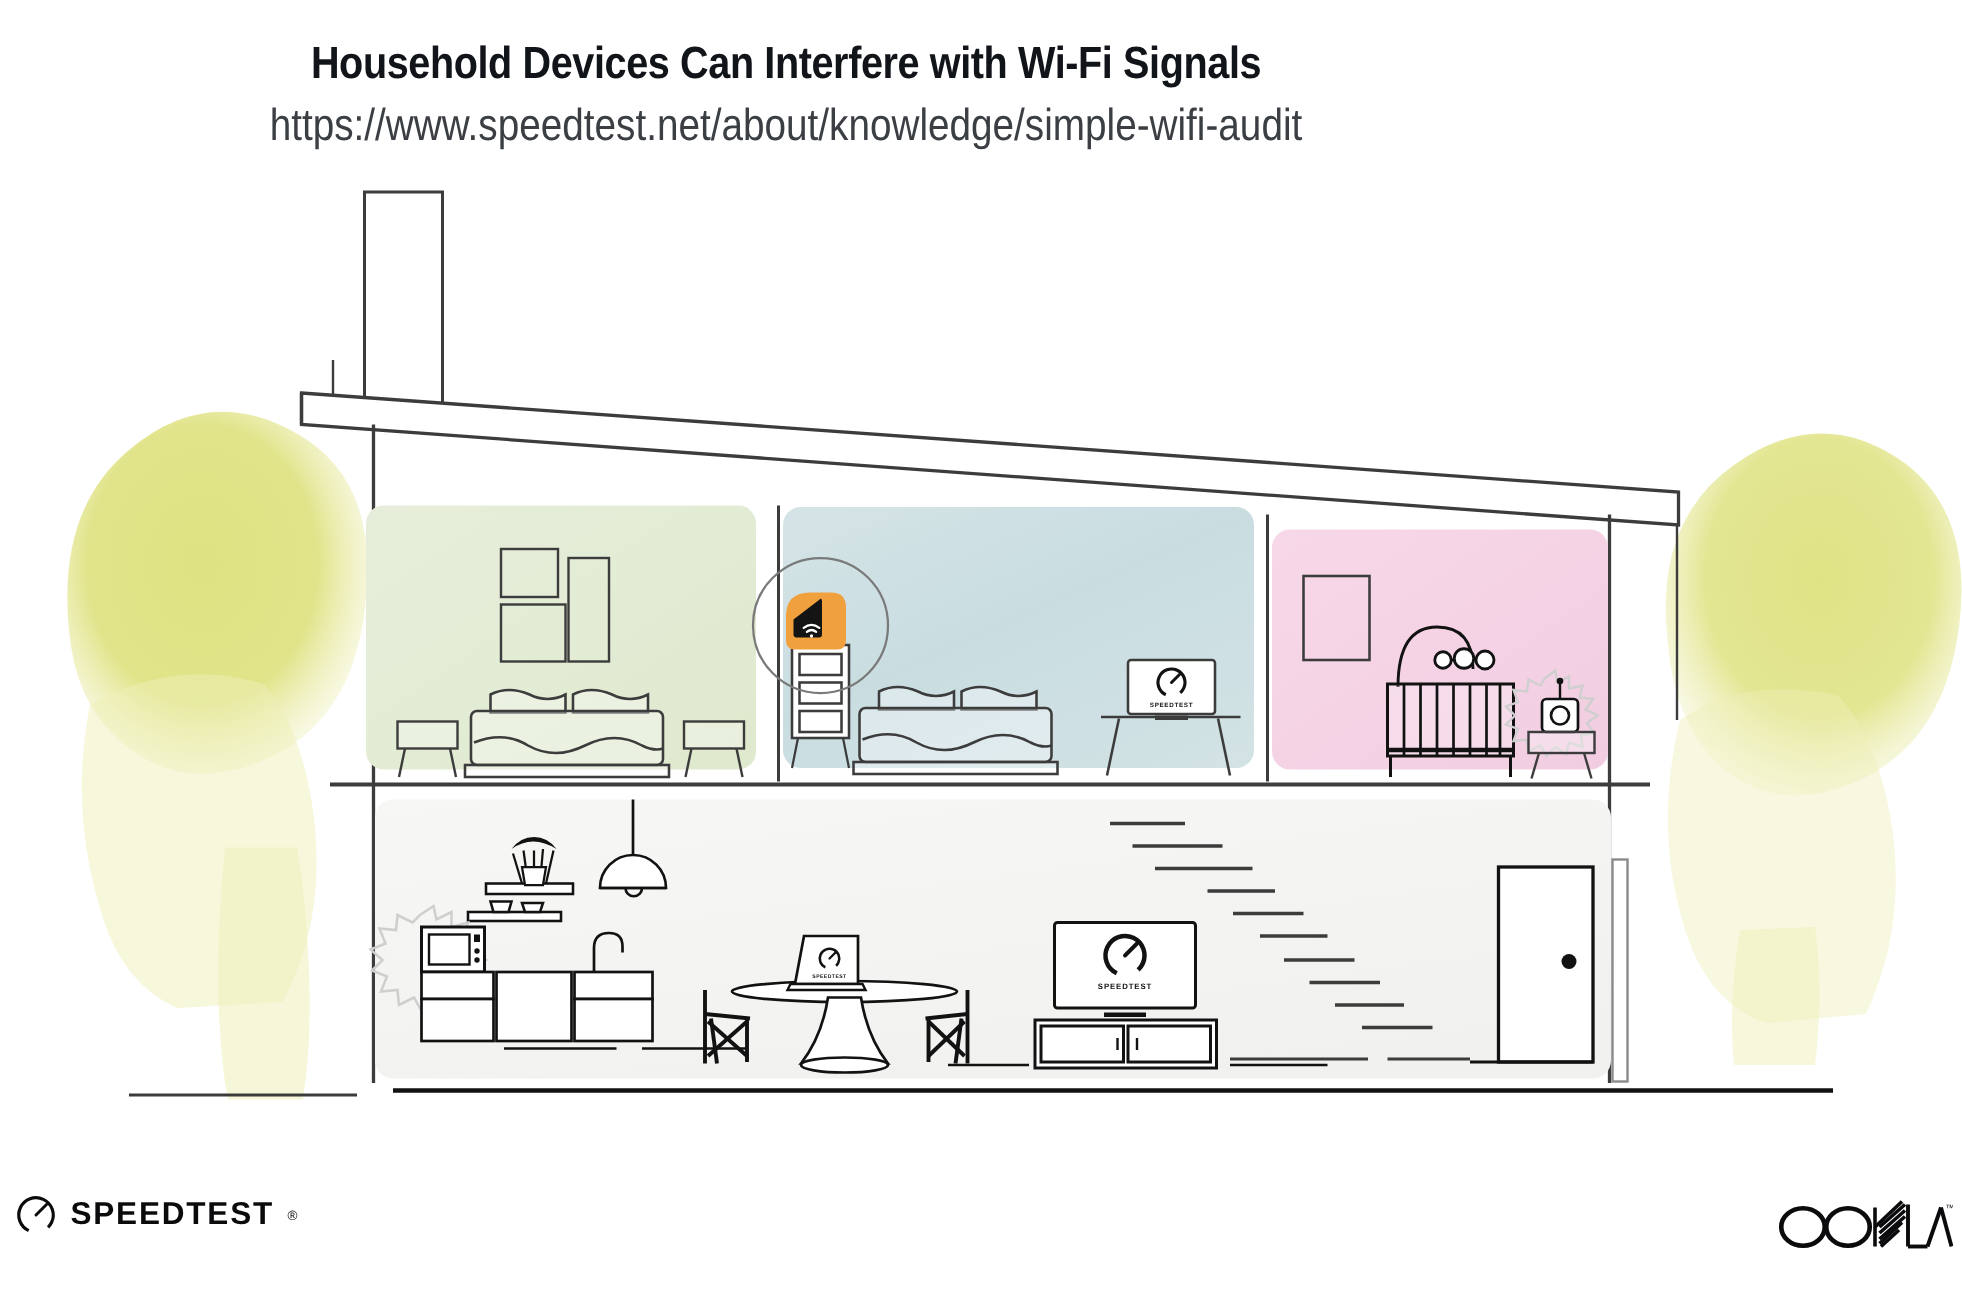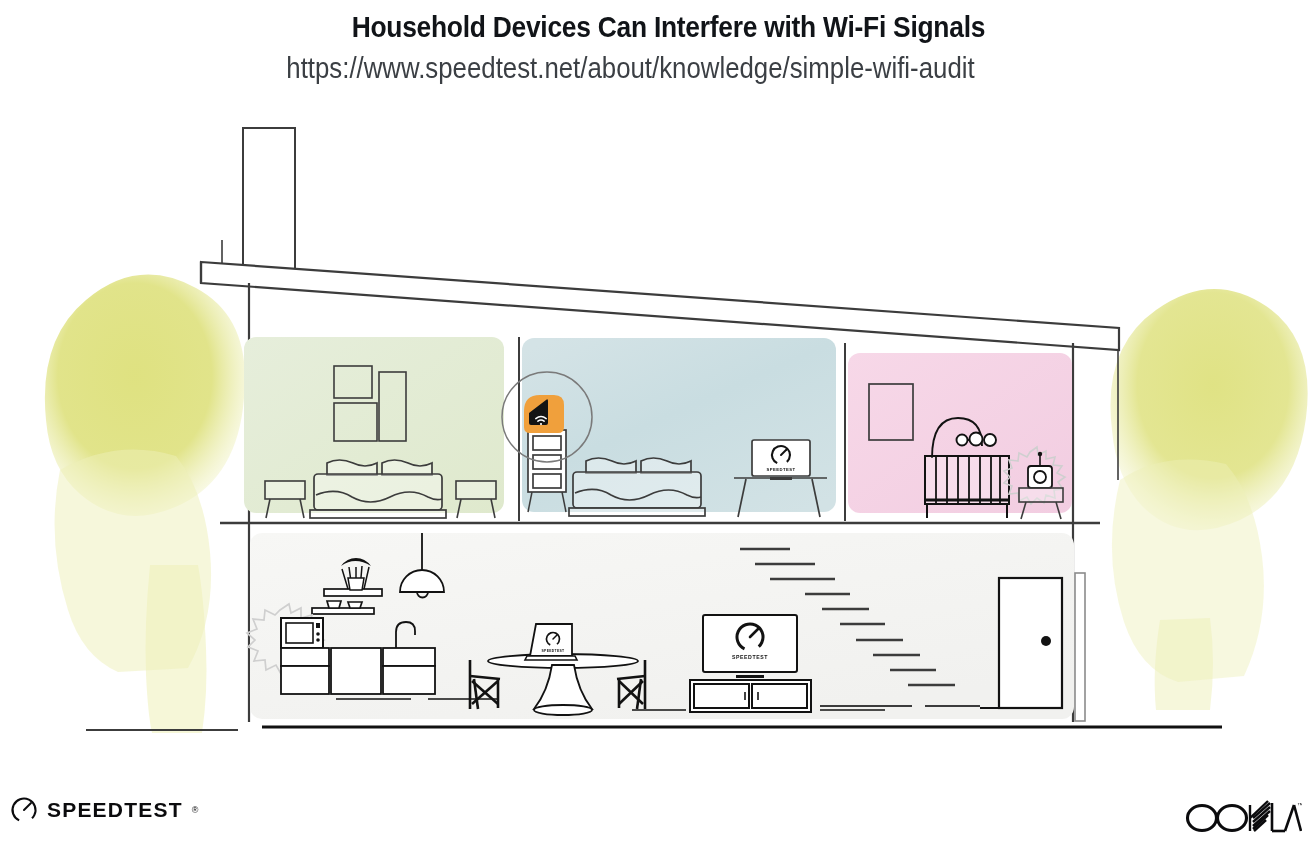--- a/index.html
+++ b/index.html
@@ -1,21 +1,21 @@
 <!DOCTYPE html>
 <html><head>
 <meta charset="utf-8">
 <style>
   html,body{margin:0;padding:0;background:#ffffff;}
   body{width:1308px;height:861px;position:relative;overflow:hidden;
        font-family:"Liberation Sans",sans-serif;}
   .stage{position:absolute;inset:0;width:1308px;height:861px;}
 
   
-  .header{position:absolute;top:0;left:0;width:1048px;text-align:right;}
+  .header{position:absolute;top:16px;left:0;width:1048px;text-align:center;}
   .title{font-family:"Liberation Sans Narrow","Liberation Sans",sans-serif;
          font-weight:bold;font-size:30px;color:#111418;letter-spacing:-0.3px;
          margin:8px 0 0 0;line-height:1.25;transform:scaleX(0.88);}
   .subtitle{font-family:"Liberation Sans Narrow","Liberation Sans",sans-serif;
             font-weight:400;font-size:30px;color:#3b3f44;line-height:1.25;
             margin:3px 0 0 0;transform:scaleX(0.86);}
 
   
   .footer{position:absolute;left:0;top:786px;width:1308px;height:60px;}
   .speedtest-logo{position:absolute;left:10px;top:10px;display:flex;

